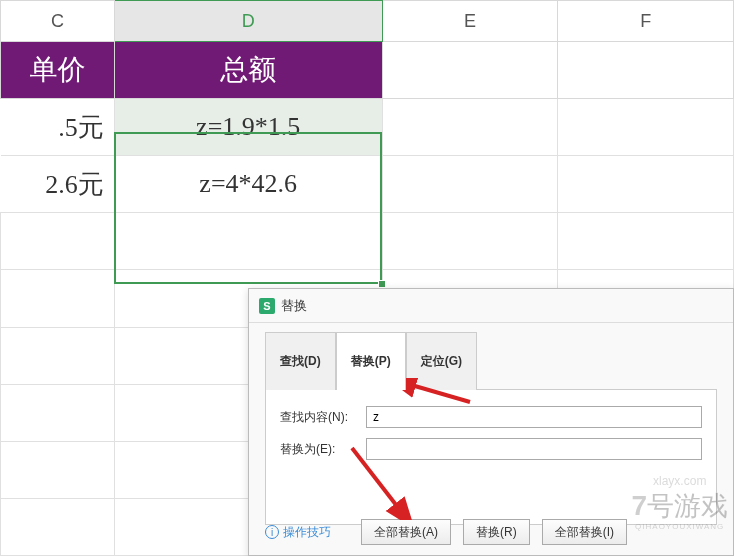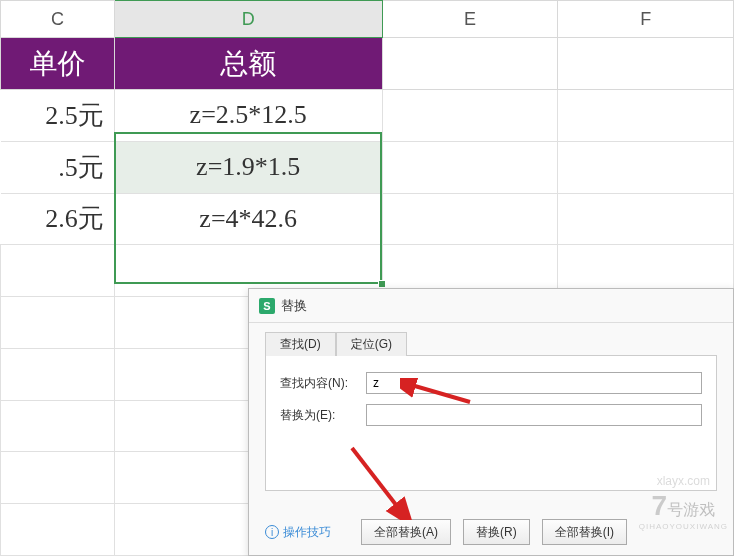--- a/index.html
+++ b/index.html
@@ -123,29 +123,30 @@
     color: #fff;
     font-size: 11px;
     font-weight: bold;
   }
   .tabs {
     display: flex;
     padding: 8px 16px 0 16px;
     gap: 0;
   }
   .tab {
-    padding: 3px 14px;
+    padding: 20px 14px;
     font-size: 12px;
     color: #333;
     background: #f0f0f0;
     border: 1px solid #ccc;
     border-bottom: none;
     cursor: pointer;
     position: relative;
     top: 1px;
+    font-weight: bold;
   }
   .tab.active {
     background: #fff;
     z-index: 2;
   }
   .tab-panel {
     margin: 0 16px 0 16px;
     border: 1px solid #ccc;
     background: #fff;
     padding: 16px 14px 54px 14px;
@@ -221,21 +222,21 @@
     bottom: 24px;
     right: 6px;
     opacity: 0.35;
     font-size: 14px;
     color: #888;
     text-align: center;
     line-height: 1.2;
   }
   .watermark .big { font-size: 28px; font-weight: bold; color: #777; }
   .watermark .url { font-size: 12px; color: #999; }
-  .watermark .cn { font-size: 16px; font-family: "SimHei"; color: #555; }
+  .watermark .cn { font-size: 27px; font-family: "SimHei"; color: #555; }
   .watermark .py { font-size: 8px; color: #888; letter-spacing: 1px;}
 </style>
 </head>
 <body>
 
 <table class="sheet">
   <colgroup>
     <col class="col-c">
       <col class="col-d">
       <col class="col-e">
@@ -248,26 +249,20 @@
     <td>E</td>
     <td>F</td>
   </tr>
   <tr class="title-row">
     <td class="filled">单价</td>
     <td class="filled">总额</td>
     <td></td>
     <td></td>
   </tr>
   <tr class="data-row">
-    <td class="partial">2.5元</td>
-    <td class="sel">z=2.5*12.5</td>
-    <td></td>
-    <td></td>
-  </tr>
-  <tr class="data-row">
     <td class="partial">.5元</td>
     <td class="sel alt">z=1.9*1.5</td>
     <td></td>
     <td></td>
   </tr>
   <tr class="data-row">
     <td class="partial">2.6元</td>
     <td class="sel">z=4*42.6</td>
     <td></td>
     <td></td>
@@ -314,20 +309,21 @@
 <div class="sel-border"></div>
 <div class="sel-handle"></div>
 
 <div class="dialog">
   <div class="dialog-title">
     <span class="title-icon">S</span>
     <span>替换</span>
   </div>
   <div class="tabs">
     <div class="tab">查找(D)</div>
+    <div class="tab active">替换(P)</div>
     <div class="tab">定位(G)</div>
   </div>
   <div class="tab-panel">
     <div class="form-row">
       <span class="form-label">查找内容(N):</span>
       <input class="form-input" value="z" style="">
     </div>
     <div class="form-row">
       <span class="form-label">替换为(E):</span>
       <input class="form-input" value="" style="">

